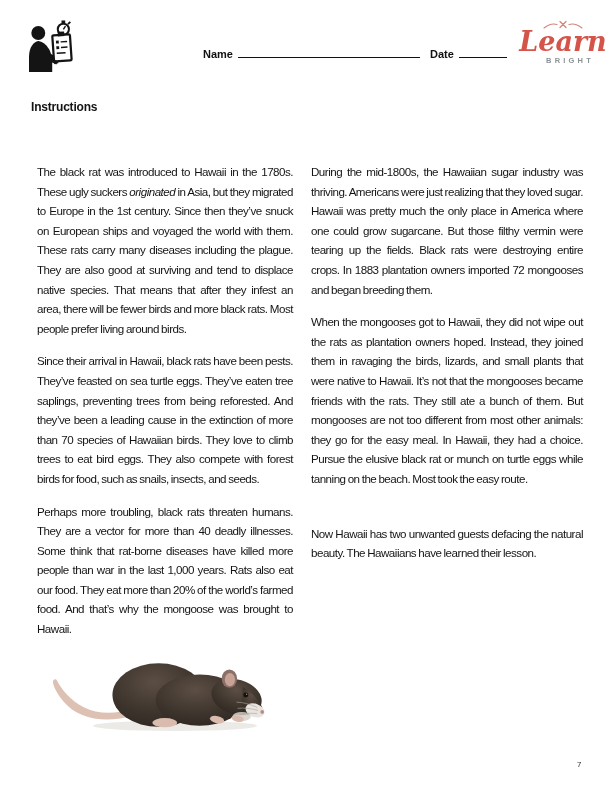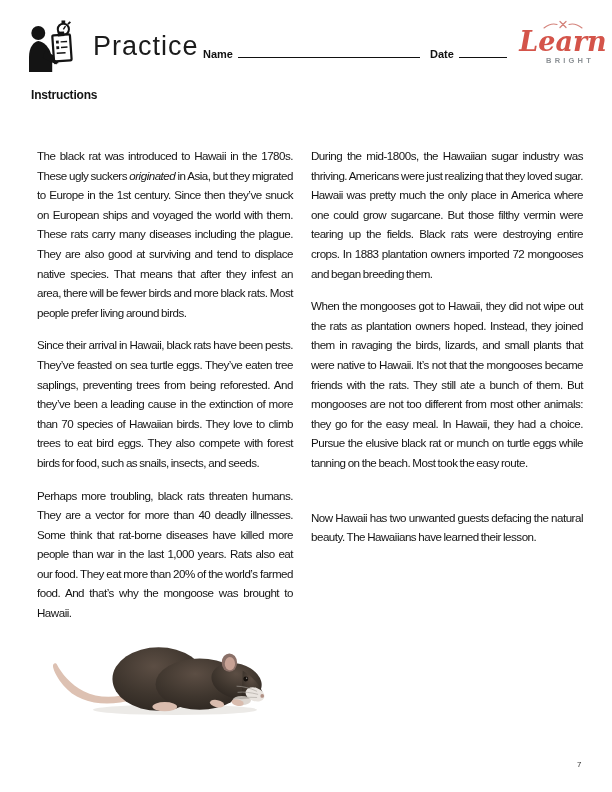--- a/index.html
+++ b/index.html
@@ -13,24 +13,24 @@
   .practice-label{font-size:27px;font-weight:400;letter-spacing:1px;color:#1b1b1b;}
   .name-date{position:absolute;left:203px;top:46px;display:flex;align-items:baseline;font-size:11px;font-weight:bold;color:#111;justify-content:center;}
   .blank-line{display:inline-block;border-bottom:1.3px solid #111;height:11px;}
   .name-line{width:182px;margin:0 10px 0 5px;}
   .date-line{width:48px;margin-left:5px;}
   .logo{position:absolute;left:519px;top:18px;width:88px;text-align:center;}
   .logo-sparkle{display:block;margin:0 auto -3px auto;width:42px;height:13px;}
   .logo-learn{font-family:"DejaVu Serif",serif;font-style:italic;font-weight:bold;font-size:27px;line-height:1;color:#d4544a;}
   .logo-bright{font-size:7.5px;letter-spacing:3.2px;color:#8d9296;margin-top:1px;padding-left:14px;text-align:center;font-weight:bold;}
   
-  .instr-heading{position:absolute;left:31px;top:88px;font-size:12px;font-weight:bold;letter-spacing:-0.2px;}
+  .instr-heading{position:absolute;left:31px;top:100px;font-size:12px;font-weight:bold;letter-spacing:-0.2px;}
   .instr-text{position:absolute;left:31px;top:111px;font-size:12px;font-weight:bold;letter-spacing:-0.2px;}
   
-  .passage{position:absolute;left:37px;top:146px;width:546px;display:flex;gap:18px;}
+  .passage{position:absolute;left:37px;top:162px;width:546px;display:flex;gap:18px;}
   .col{flex:0 0 auto;}
   .col-left{width:256px;}
   .col-right{width:272px;}
   .passage p{
     margin:0 0 13px 0;font-size:11.6px;line-height:19.6px;text-align:justify;
     letter-spacing:-0.5px;word-spacing:-0.6px;color:#141414;
   }
   .passage p em{font-style:italic;}
   #col-right-paras p:last-child{margin-top:35px;}
   
@@ -59,21 +59,20 @@
         <rect x="29" y="16" width="19" height="28" rx="1.5" fill="#ffffff" stroke="#141414" stroke-width="2.4"></rect>
         <rect x="35" y="12.5" width="7" height="5" fill="#141414"></rect>
         <rect x="32.5" y="22" width="3" height="3" fill="#141414"></rect>
         <line x1="37.5" y1="23.5" x2="44.5" y2="23.5" stroke="#141414" stroke-width="1.6"></line>
         <rect x="32.5" y="28" width="3" height="3" fill="#141414"></rect>
         <line x1="37.5" y1="29.5" x2="44.5" y2="29.5" stroke="#141414" stroke-width="1.6"></line>
         <line x1="32.5" y1="35.5" x2="42" y2="35.5" stroke="#141414" stroke-width="1.6"></line>
         <path d="M29,41 L34,46 L29,47 Z" fill="#141414"></path>
       </g>
     </svg>
-    <span class="practice-label">Practice</span>
   </div>
 
   <div class="name-date">
     <span>Name</span>
     <span class="blank-line name-line"></span>
     <span>Date</span>
     <span class="blank-line date-line"></span>
   </div>
 
   <div class="logo">

